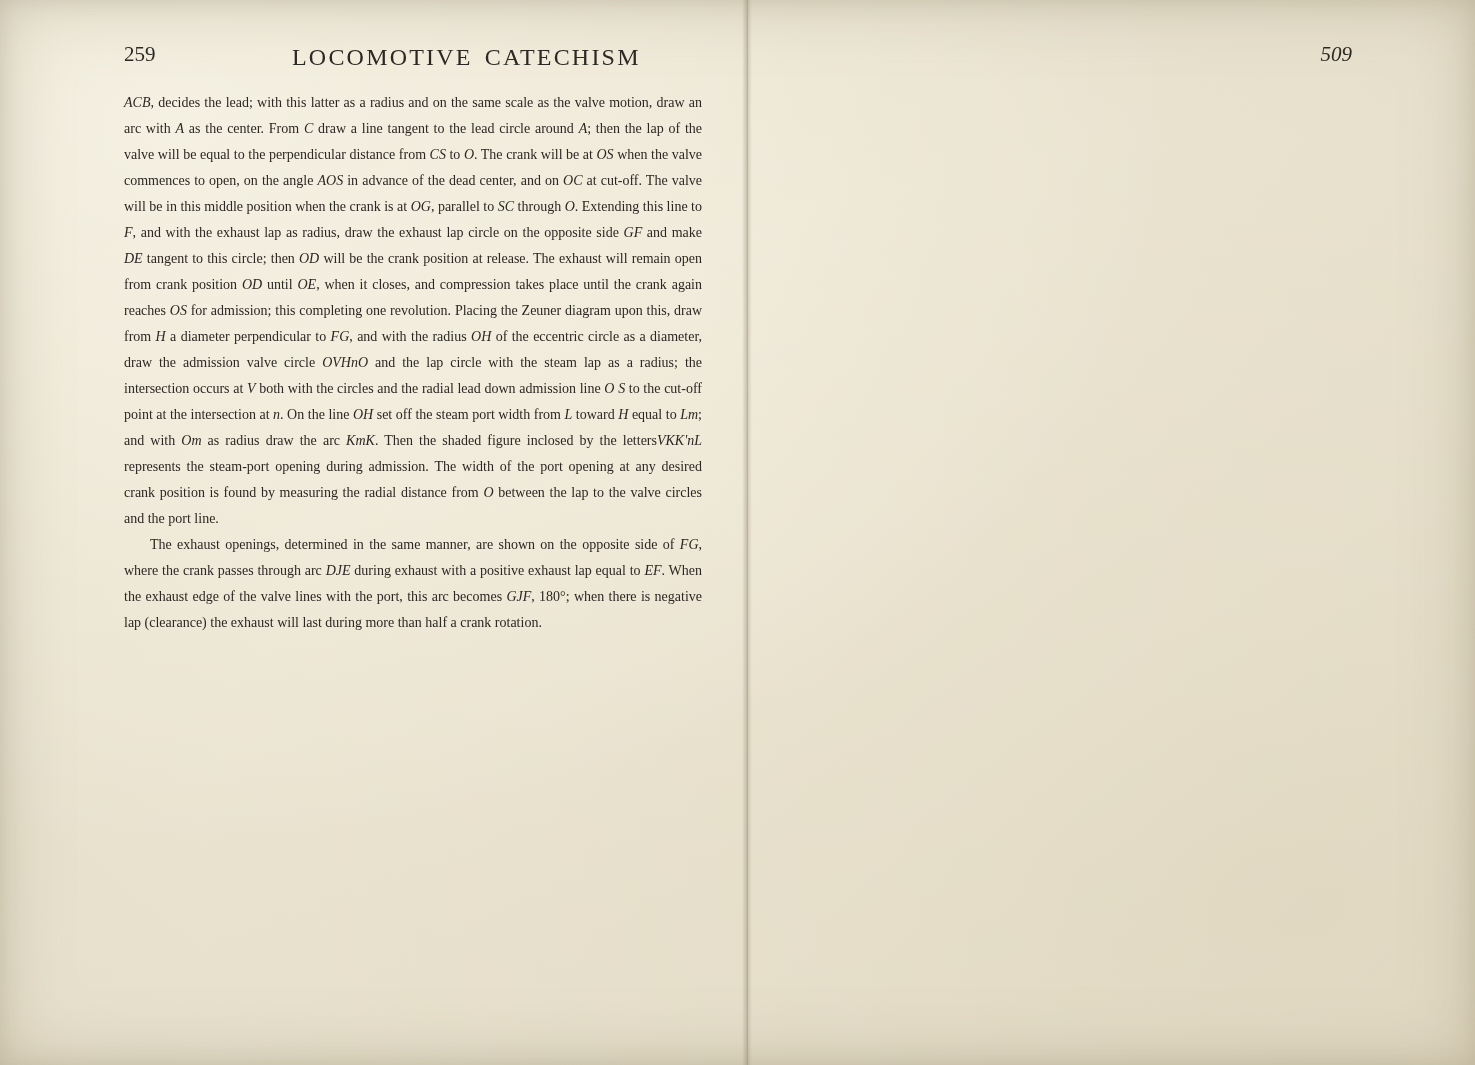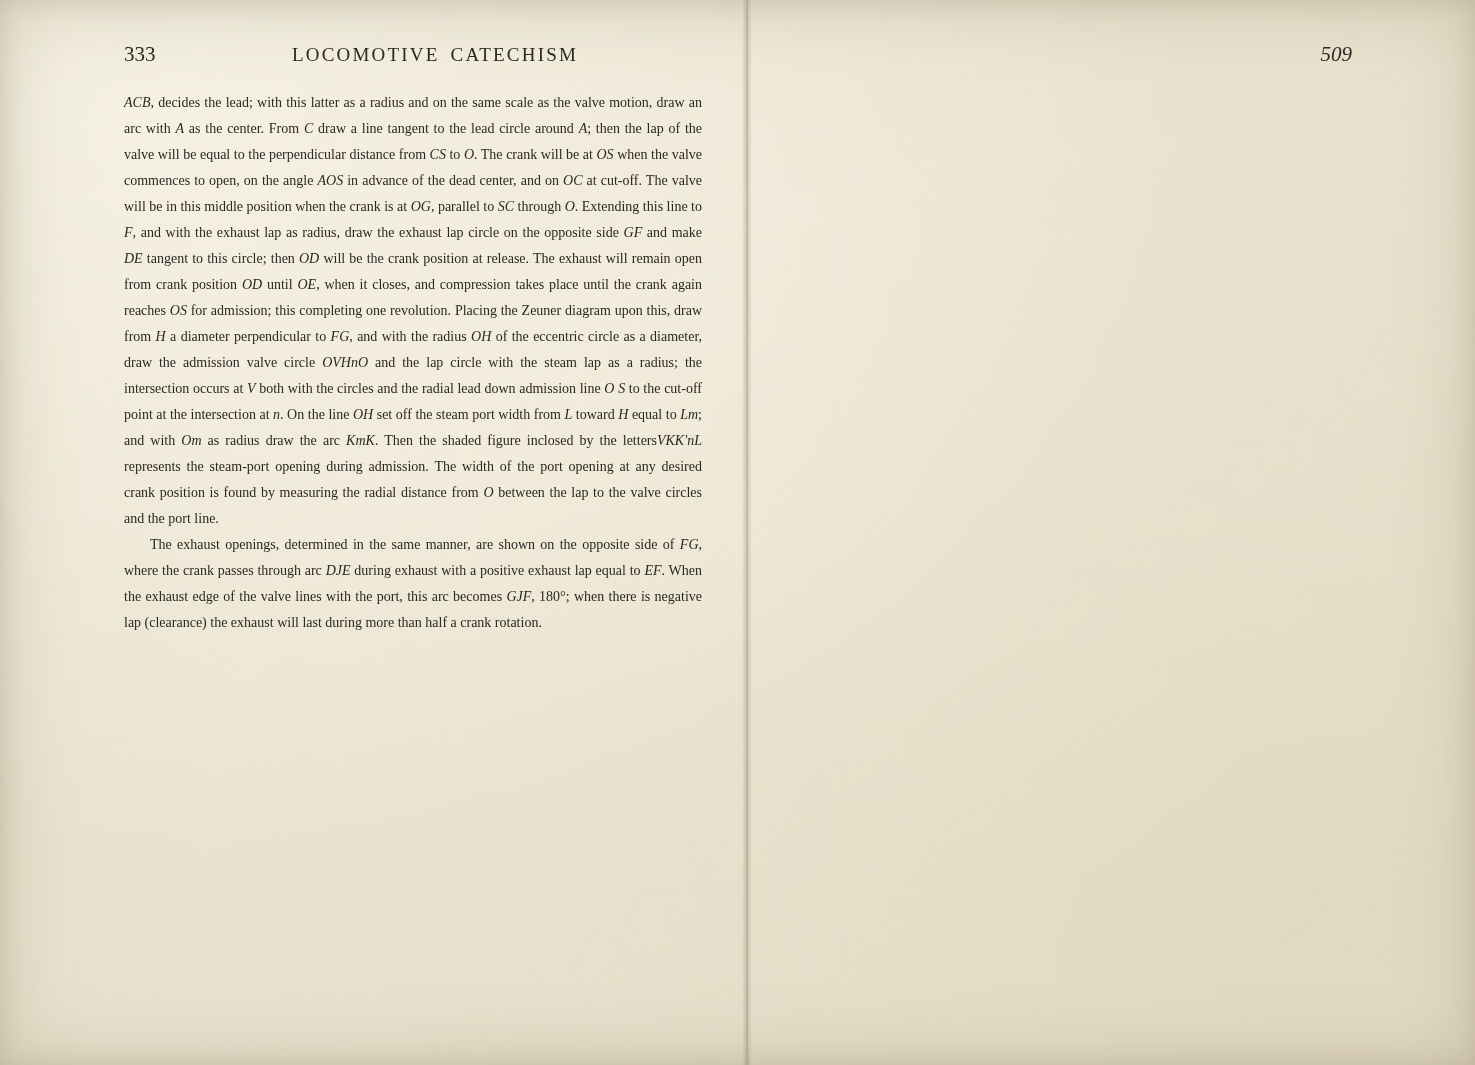--- a/index.html
+++ b/index.html
@@ -31,21 +31,21 @@
     pointer-events:none;
   }
 
   .page{position:absolute;top:0;height:1065px;}
   .page-left{left:0;width:742px;}
   .page-right{left:742px;width:733px;font-style:italic;}
   .folio{position:absolute;font-size:21px;font-family:"Liberation Serif",serif;}
   .folio-left{left:124px;top:42px;}
   .folio-right{right:123px;top:42px;}
   .head-title{
-    position:absolute;font-size:19px;letter-spacing:2.2px;
+    position:absolute;font-size:24px;letter-spacing:2.2px;
     word-spacing:4px;
   }
   .head-left{left:292px;top:44px;}
 
   
   .col{
     position:absolute;
     font-size:14px;
     line-height:26px;
     text-align:justify;
@@ -59,21 +59,21 @@
   p.noind{text-indent:0;}
   i{font-style:italic;}
 </style>
 </head>
 <body>
 
 <div class="paper-tint"></div>
 
 <div class="page page-left">
 
-  <div class="folio folio-left">333</div>
+  <div class="folio folio-left">259</div>
   <div class="head-title head-left">LOCOMOTIVE CATECHISM</div>
 
   <div class="col col-left">
     <p class="noind"><i>ACB</i>, decides the lead; with this latter as a radius and on the same scale as the valve motion, draw an arc with <i>A</i> as the center.  From <i>C</i> draw a line tangent to the lead circle around <i>A</i>; then the lap of the valve will be equal to the perpendicular distance from <i>CS</i> to <i>O</i>.  The crank will be at <i>OS</i> when the valve commences to open, on the angle <i>AOS</i> in advance of the dead center, and on <i>OC</i> at cut-off.  The valve will be in this middle position when the crank is at <i>OG</i>, parallel to <i>SC</i> through <i>O</i>.  Extending this line to <i>F</i>, and with the exhaust lap as radius, draw the exhaust lap circle on the opposite side <i>GF</i> and make <i>DE</i> tangent to this circle; then <i>OD</i> will be the crank position at release.  The exhaust will remain open from crank position <i>OD</i> until <i>OE</i>, when it closes, and compression takes place until the crank again reaches <i>OS</i> for admission; this completing one revolution.  Placing the Zeuner diagram upon this, draw from <i>H</i> a diameter perpendicular to <i>FG</i>, and with the radius <i>OH</i> of the eccentric circle as a diameter, draw the admission valve circle <i>OVHnO</i> and the lap circle with the steam lap as a radius; the intersection occurs at <i>V</i> both with the circles and the radial lead down admission line <i>O S</i> to the cut-off point at the intersection at <i>n</i>.  On the line <i>OH</i> set off the steam port width from <i>L</i> toward <i>H</i> equal to <i>Lm</i>; and with <i>Om</i> as radius draw the arc <i>KmK</i>.  Then the shaded figure inclosed by the letters<i>VKK'nL</i> represents the steam-port opening during admission.  The width of the port opening at any desired crank position is found by measuring the radial distance from <i>O</i> between the lap to the valve circles and the port line.</p>
     <p class="ind">The exhaust openings, determined in the same manner, are shown on the opposite side of <i>FG</i>, where the crank passes through arc <i>DJE</i> during exhaust with a positive exhaust lap equal to <i>EF</i>.  When the exhaust edge of the valve lines with the port, this arc becomes <i>GJF</i>, 180°; when there is negative lap (clearance) the exhaust will last during more than half a crank rotation.</p>
   </div>
 </div>
 
 <div class="page page-right">
 

